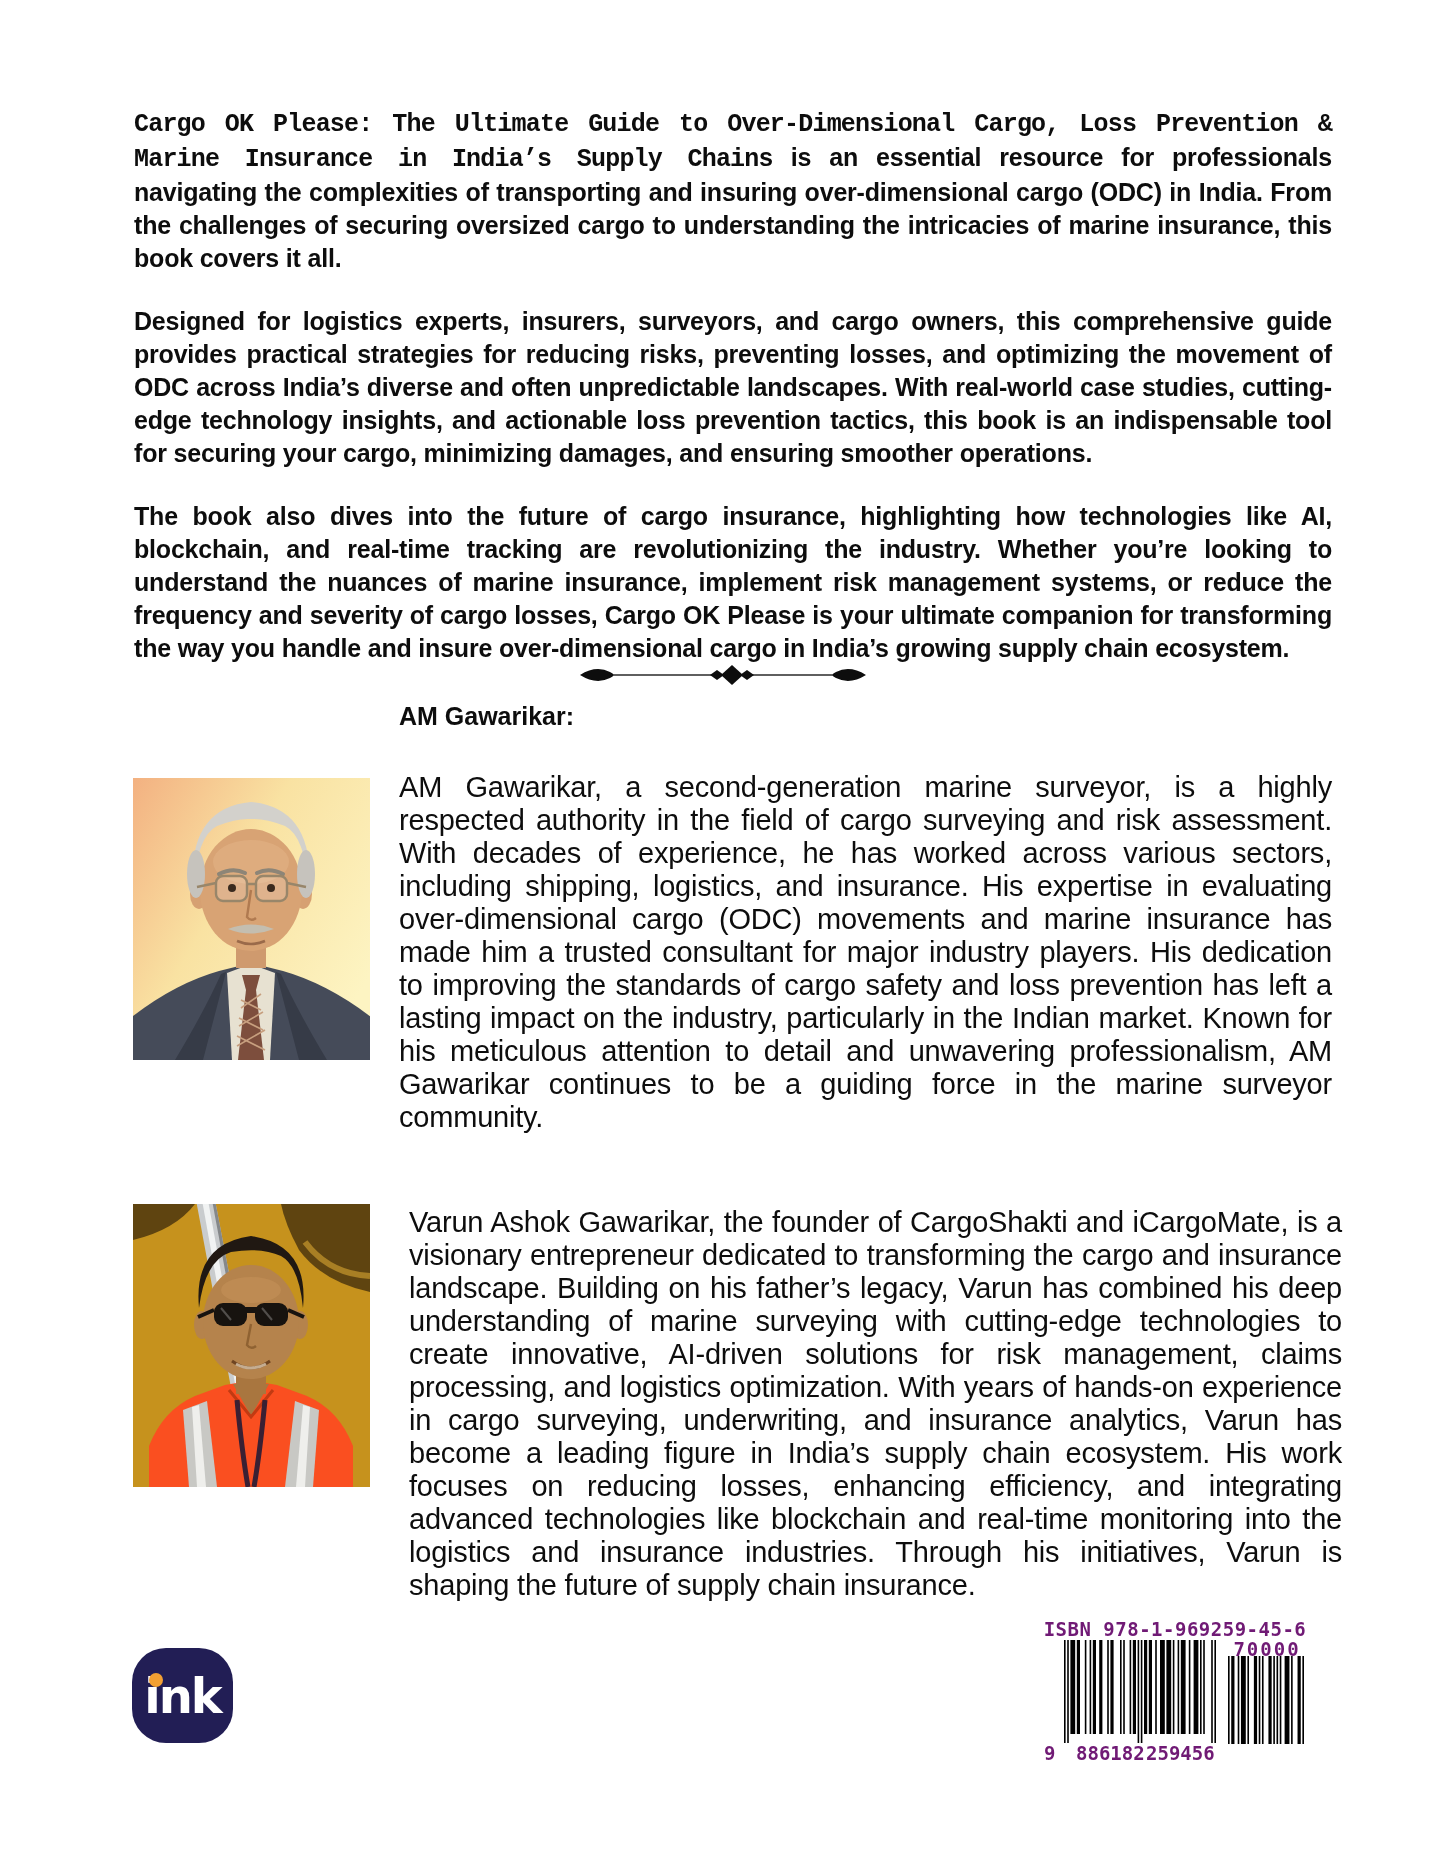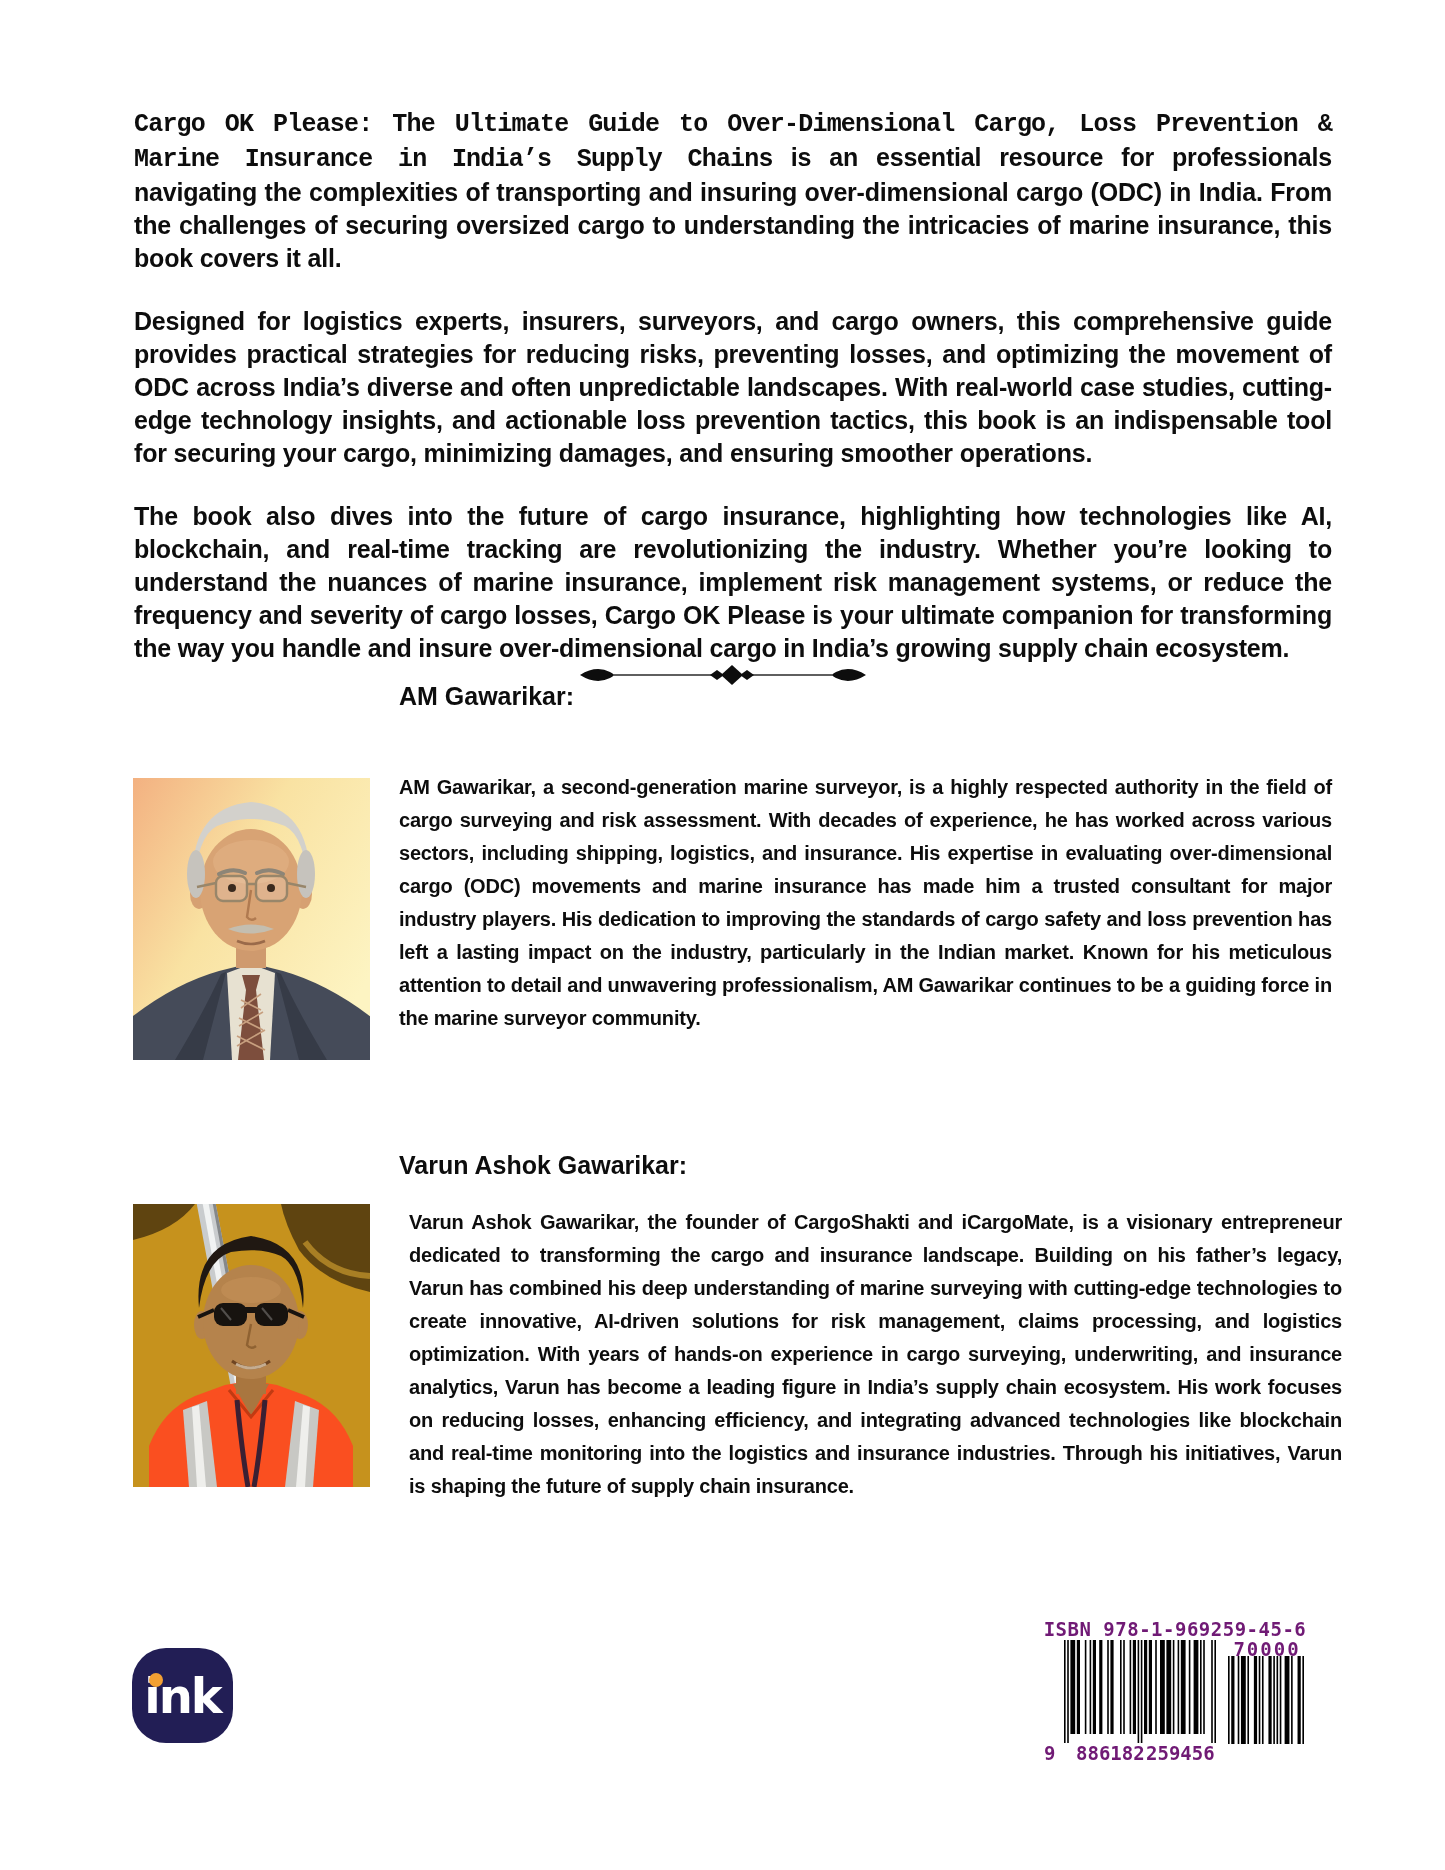--- a/index.html
+++ b/index.html
@@ -20,25 +20,25 @@
   }
   #synopsis p{margin:0 0 30px 0;}
   .w900{font-family:Liberation Mono, monospace;font-weight:900;letter-spacing:-0.8px;}
   
   #divider{position:absolute;left:578px;top:662px;width:290px;height:26px;}
   
   .author-heading{
     position:absolute;left:399px;width:933px;
     font-size:25px;font-weight:bold;line-height:33px;
   }
-  #heading-am{top:680px;}
+  #heading-am{top:700px;}
   #heading-varun{top:1149px;}
   .bio{
     position:absolute;left:399px;width:933px;
-    font-size:20px;font-weight:bold;line-height:33px;
+    font-size:29px;font-weight:normal;line-height:33px;
     letter-spacing:-0.2px;text-align:justify;
   }
   #bio-am{top:771px;}
   #bio-varun{top:1206px;margin-left:10px;}
   .photo{position:absolute;left:133px;width:237px;}
   #photo-am{top:778px;height:282px;}
   #photo-varun{top:1204px;height:283px;}
   .photo svg{display:block;width:100%;height:100%;}
   
   #logo{position:absolute;left:132px;top:1647px;height:96px;display:flex;align-items:center;}
@@ -145,21 +145,20 @@
       <path d="M118,112 L114,139 Q118,144 123,140" stroke="#b07a50" stroke-width="2.4" fill="none"></path>
 
       <path d="M95,151 Q118,142 141,151 Q118,160 95,151 Z" fill="#c4beb0"></path>
 
       <path d="M104,163 Q118,169 132,163" stroke="#9a6a4a" stroke-width="2.6" fill="none"></path>
     </svg>
   </div>
 
   <div id="bio-am" class="bio">AM Gawarikar, a second-generation marine surveyor, is a highly respected authority in the field of cargo surveying and risk assessment. With decades of experience, he has worked across various sectors, including shipping, logistics, and insurance. His expertise in evaluating over-dimensional cargo (ODC) movements and marine insurance has made him a trusted consultant for major industry players. His dedication to improving the standards of cargo safety and loss prevention has left a lasting impact on the industry, particularly in the Indian market. Known for his meticulous attention to detail and unwavering professionalism, AM Gawarikar continues to be a guiding force in the marine surveyor community.</div>
 
-  <div id="heading-varun" class="author-heading">Varun Ashok Gawarikar:</div>
 
   <div id="photo-varun" class="photo">
     <svg viewBox="0 0 237 283">
       <rect x="0" y="0" width="237" height="283" fill="#c6921d"></rect>
 
       <path d="M0,0 L62,0 Q42,26 0,36 Z" fill="#5f4410"></path>
       <path d="M148,0 L237,0 L237,88 Q190,78 166,46 Q152,20 148,0 Z" fill="#5f4410"></path>
       <path d="M237,72 Q196,70 172,38" stroke="#a87f24" stroke-width="6" fill="none"></path>
 
       <polygon points="63,-4 82,-4 121,200 102,205" fill="#c9ccce"></polygon>

